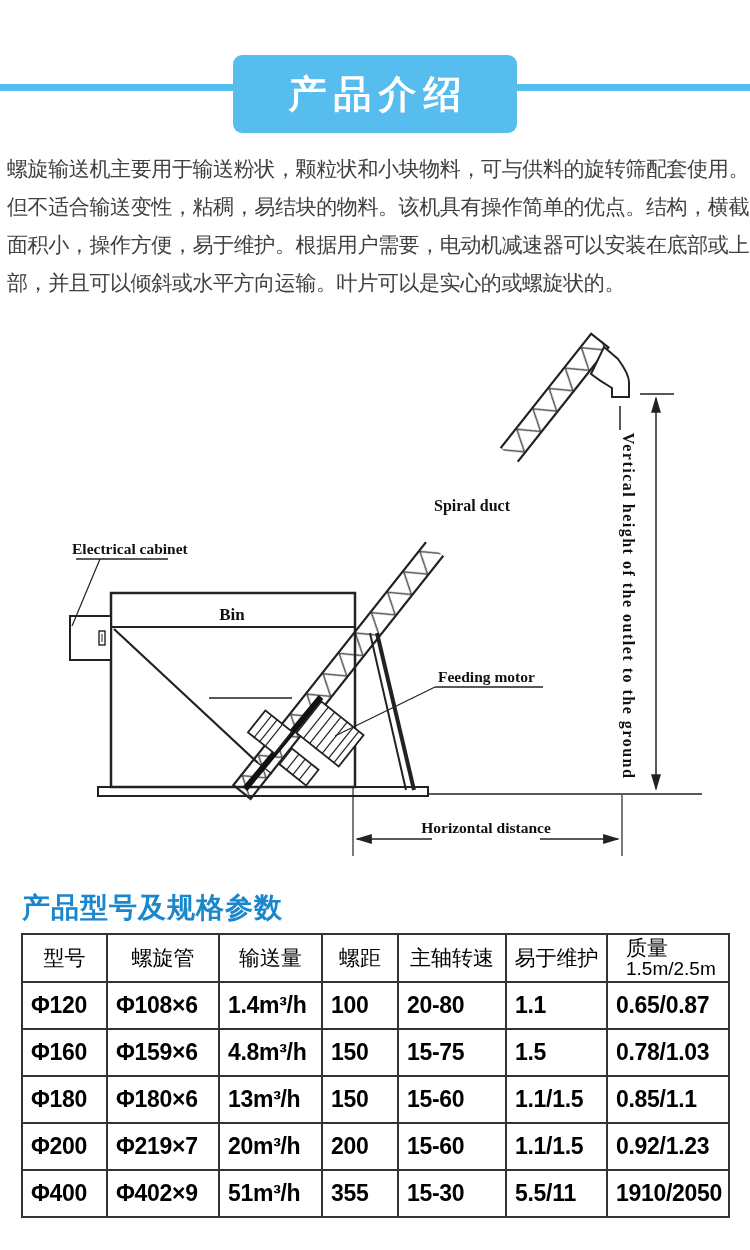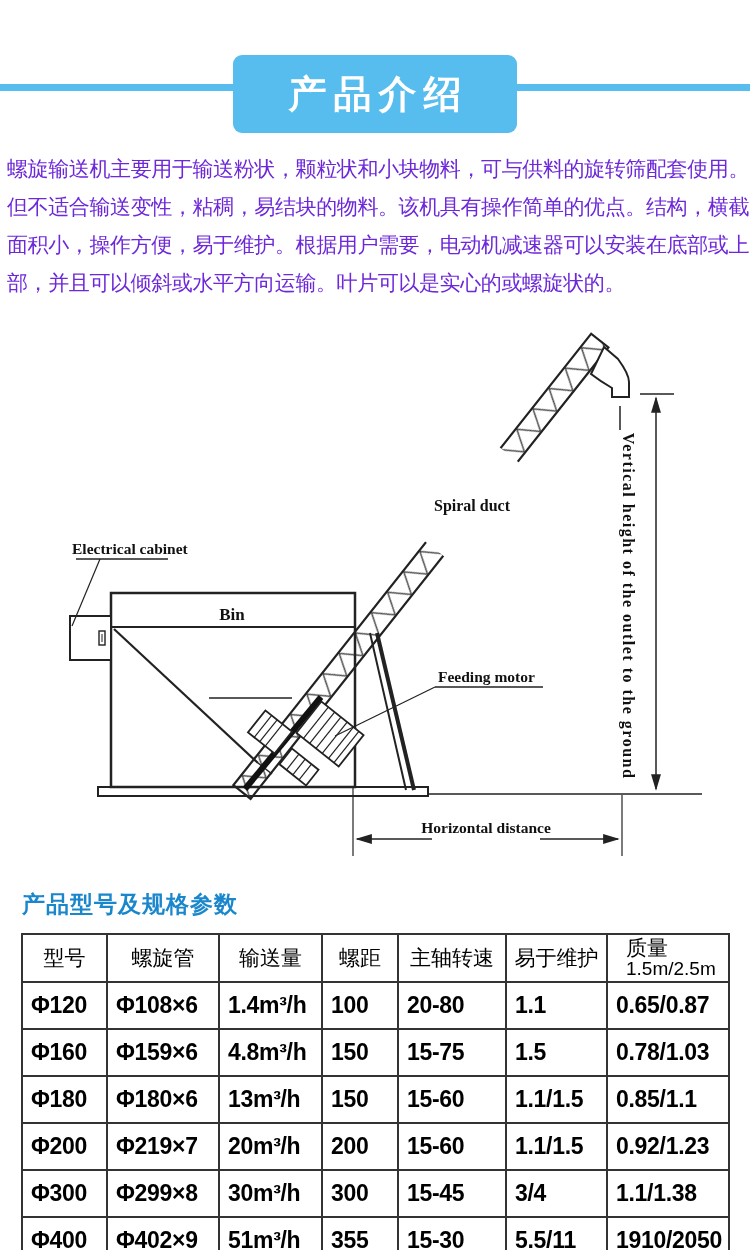--- a/index.html
+++ b/index.html
@@ -19,29 +19,29 @@
     position:absolute;left:233px;top:55px;width:284px;height:78px;background:var(--accent);
     border-radius:9px;display:flex;align-items:center;justify-content:center;
   }
   .banner span{
     color:#fff;font-size:38px;font-weight:bold;letter-spacing:7px;text-indent:7px;
     font-family:"Liberation Sans",sans-serif;
   }
   
   .intro{
     position:absolute;left:7px;top:150px;width:742px;
-    font-size:21px;line-height:38px;letter-spacing:-0.4px;color:#6d28d9;
+    font-size:21px;line-height:38px;letter-spacing:-0.4px;color:#404040;
     text-align:justify;
   }
   
   .diagram{position:absolute;left:0;top:330px;width:750px;height:550px;}
   .dg-label{font-family:"Liberation Serif",serif;font-weight:bold;fill:#111;}
   
   .spec-title{
-    position:absolute;left:22px;top:889px;font-size:23px;font-weight:bold;color:var(--title-blue);
+    position:absolute;left:22px;top:889px;font-size:28px;font-weight:bold;color:var(--title-blue);
     letter-spacing:1px;
   }
   table.spec{
     position:absolute;left:21px;top:933px;width:707px;border-collapse:collapse;table-layout:fixed;
     background:#fff;
   }
   table.spec th,table.spec td{
     border:2px solid var(--border-dark);overflow:hidden;white-space:nowrap;
   }
   table.spec th{
@@ -199,29 +199,20 @@
   <tr>
     <td>Φ200</td>
     <td>Φ219×7</td>
     <td>20m³/h</td>
     <td>200</td>
     <td>15-60</td>
     <td>1.1/1.5</td>
     <td>0.92/1.23</td>
   </tr>
   <tr>
-    <td>Φ300</td>
-    <td>Φ299×8</td>
-    <td>30m³/h</td>
-    <td>300</td>
-    <td>15-45</td>
-    <td>3/4</td>
-    <td>1.1/1.38</td>
-  </tr>
-  <tr>
     <td>Φ400</td>
     <td>Φ402×9</td>
     <td>51m³/h</td>
     <td>355</td>
     <td>15-30</td>
     <td>5.5/11</td>
     <td>1910/2050</td>
   </tr>
 </tbody>
   </table>

